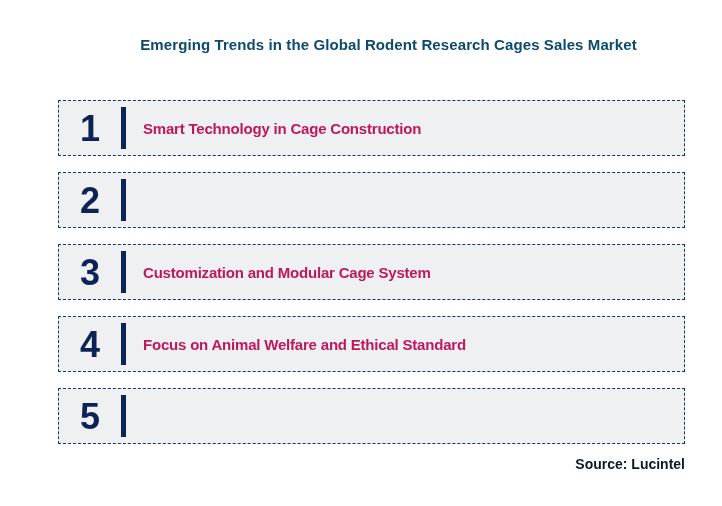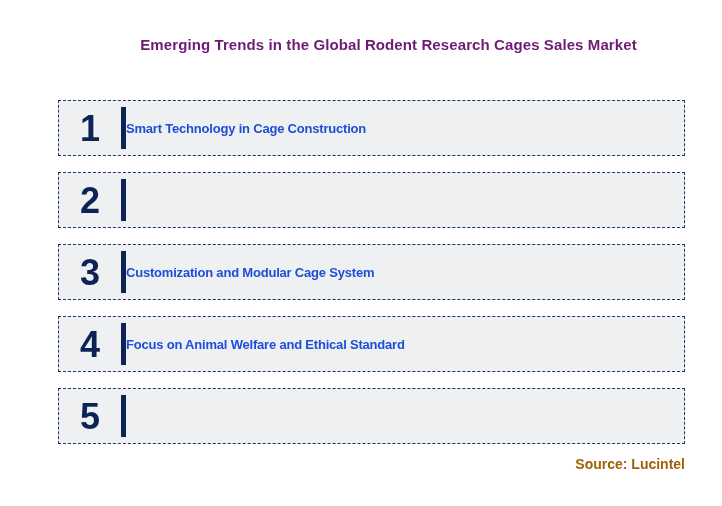--- a/index.html
+++ b/index.html
@@ -16,21 +16,21 @@
     overflow: hidden;
   }
   .title {
     position: absolute;
     top: 36px;
     left: 75px;
     width: 627px;
     text-align: center;
     font-size: 15px;
     font-weight: bold;
-    color: #701a75;
+    color: #0c4a6e;
     letter-spacing: 0.1px;
   }
   .trend-list {
     position: absolute;
     left: 58px;
     top: 100px;
     width: 627px;
   }
   .trend-box {
     box-sizing: border-box;
@@ -51,33 +51,34 @@
     line-height: 1;
     padding-top: 2px;
   }
   .trend-divider {
     width: 5px;
     height: 42px;
     flex: 0 0 5px;
     background: #0d2355;
   }
   .trend-label {
-    font-size: 13px;
+    margin-left: 17px;
+    font-size: 15px;
     font-weight: bold;
-    color: #1d4ed8;
+    color: #be185d;
     letter-spacing: -0.2px;
     white-space: nowrap;
   }
   .source {
     position: absolute;
     top: 456px;
     right: 37px;
     font-size: 14px;
     font-weight: bold;
-    color: #a16207;
+    color: #0f172a;
   }
 </style>
 </head>
 <body>
 
 <div class="canvas">
 
   <div class="title">Emerging Trends in the Global Rodent Research Cages Sales Market</div>
 
   <div class="trend-list">

